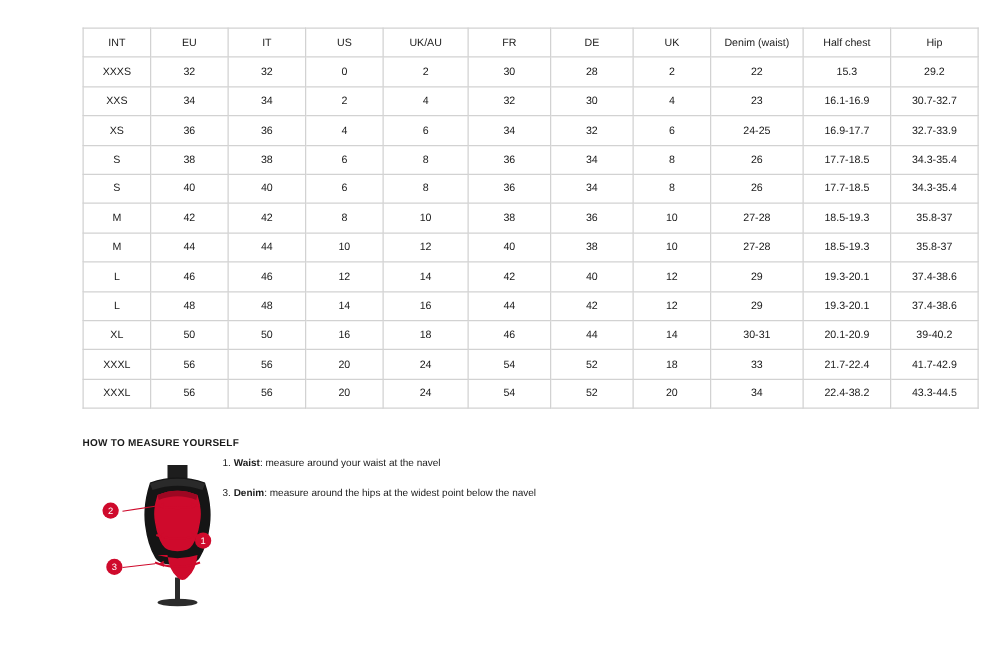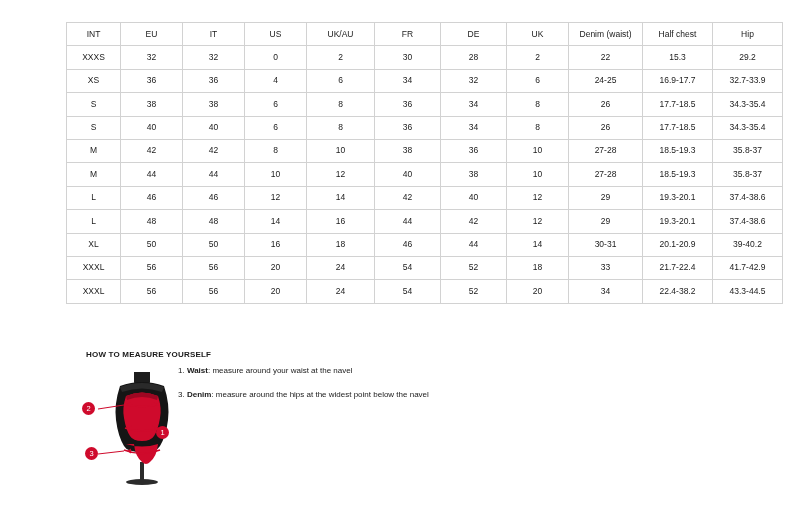--- a/index.html
+++ b/index.html
@@ -65,21 +65,20 @@
 
   
   .measure-title {
     position: absolute;
     left: 66px;
     top: 350px;
     font-size: 8px;
     font-weight: bold;
     letter-spacing: 0.2px;
     color: #1a1a1a;
-    margin-left: 20px;
   }
   .figure {
     position: absolute;
     left: 84px;
     top: 366px;
     width: 120px;
     height: 120px;
   }
   .steps {
     position: absolute;
@@ -158,20 +157,33 @@
           <td>0</td>
           <td>2</td>
           <td>30</td>
           <td>28</td>
           <td>2</td>
           <td>22</td>
           <td>15.3</td>
           <td>29.2</td>
         </tr>
         <tr>
+          <td>XXS</td>
+          <td>34</td>
+          <td>34</td>
+          <td>2</td>
+          <td>4</td>
+          <td>32</td>
+          <td>30</td>
+          <td>4</td>
+          <td>23</td>
+          <td>16.1-16.9</td>
+          <td>30.7-32.7</td>
+        </tr>
+        <tr>
           <td>XS</td>
           <td>36</td>
           <td>36</td>
           <td>4</td>
           <td>6</td>
           <td>34</td>
           <td>32</td>
           <td>6</td>
           <td>24-25</td>
           <td>16.9-17.7</td>

